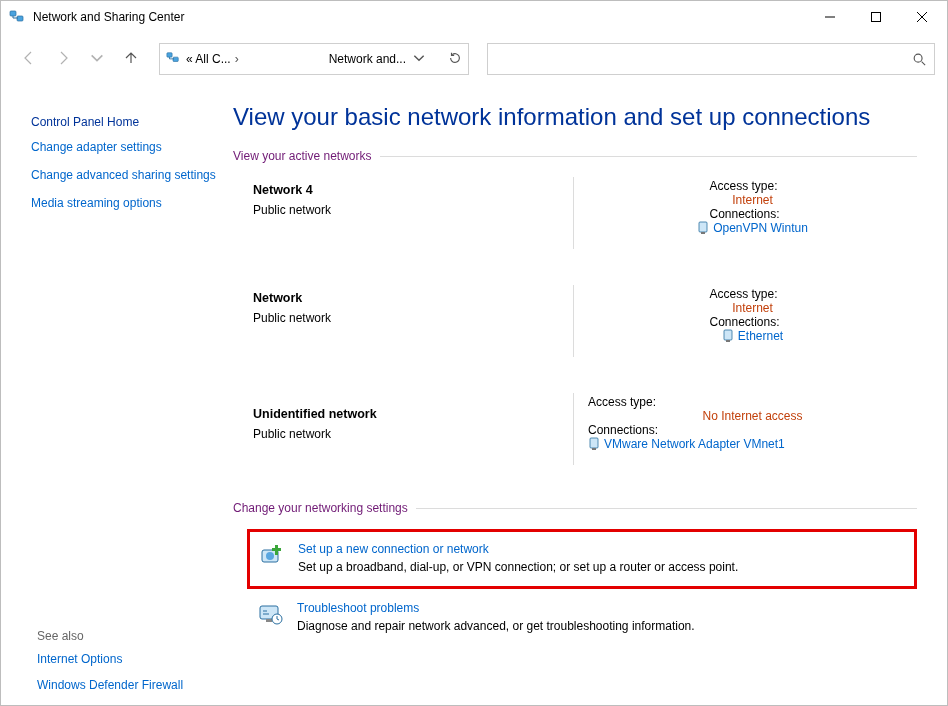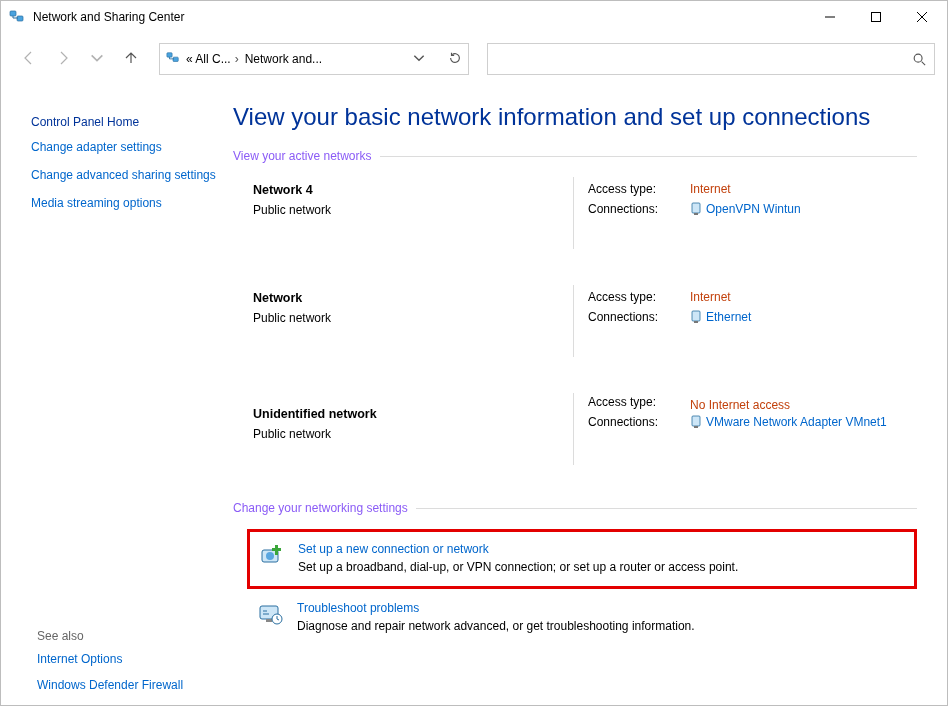--- a/index.html
+++ b/index.html
@@ -47,21 +47,21 @@
   .nav-arrows .disabled { opacity: .45; }
   .nav-arrows svg { width: 16px; height: 16px; stroke:#555; stroke-width:1.2; fill:none; }
   .addr-box {
     display: flex; align-items: center;
     border: 1px solid #cfcfcf;
     height: 32px;
     width: 310px;
     padding: 0 6px;
     gap: 6px;
   }
-  .addr-box .seg { display:flex; align-items:center; gap:4px; }
+  .addr-box .seg { display:flex; align-items:center; gap:4px;justify-content:flex-end; }
   .addr-box .chev { color:#555; }
   .addr-box .addr-text { color:#000; white-space:nowrap; overflow:hidden; text-overflow:ellipsis; }
   .addr-box .flex { flex:1; }
   .addr-box svg { width:14px; height:14px; }
   .search-box {
     flex: 1;
     border: 1px solid #cfcfcf;
     height: 32px;
     display: flex; align-items: center;
     padding: 0 8px;
@@ -96,21 +96,21 @@
     overflow: auto;
   }
   .page-heading {
     color: #003399;
     font-size: 24px;
     font-weight: 400;
     margin: 0 0 18px 0;
   }
   .section-title {
     font-size: 12px;
-    color:#8b5cf6;
+    color:#701a75;
     position: relative;
     margin: 10px 0 14px 0;
   }
   .section-title .line {
     position:absolute; left: 0; right: 0; top: 50%; height:1px; background:#dcdcdc; z-index:0;
   }
   .section-title span { background:#fff; position:relative; z-index:1; padding-right:8px; }
   .net-block {
     display:flex;
     gap: 0;
@@ -118,21 +118,21 @@
     min-height: 72px;
   }
   .net-left { flex: 0 0 320px; padding-top:6px; }
   .net-left .name { font-weight:600; font-size:12.5px; }
   .net-left .type { color:#000; margin-top:6px; }
   .net-right {
     border-left: 1px solid #dcdcdc;
     padding: 2px 0 2px 14px;
     flex: 1;
   }
-  .kv-row { display:flex; align-items:center; min-height:20px; gap:16px; }
+  .kv-row { display:flex; align-items:center; min-height:20px; gap:0;flex-direction:column; }
   .kv-row .k { width:86px; color:#000; }
   .kv-row .v { color:#c2410c; }
   .kv-row .conn-link { color:#0066cc; text-decoration:none; display:flex; align-items:center; gap:4px; }
   .conn-link .nic-icon { width:12px; height:14px; }
   .multi-conn .kv-row .k { align-self:flex-start; }
   .settings-item {
     display:flex; align-items:flex-start; gap:12px;
     margin: 8px 0 8px 20px;
     padding: 4px 6px 4px 4px;
   }

